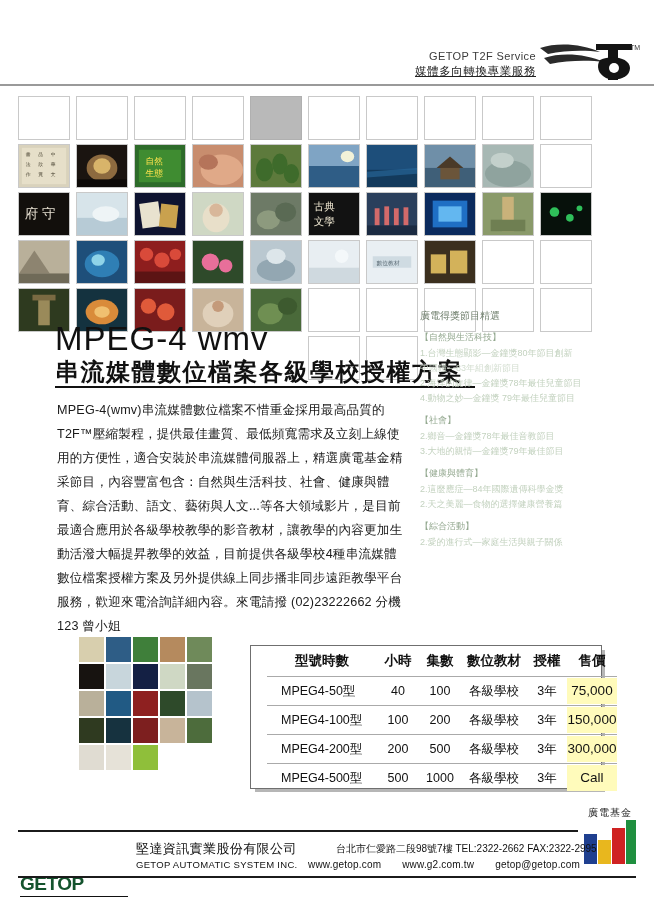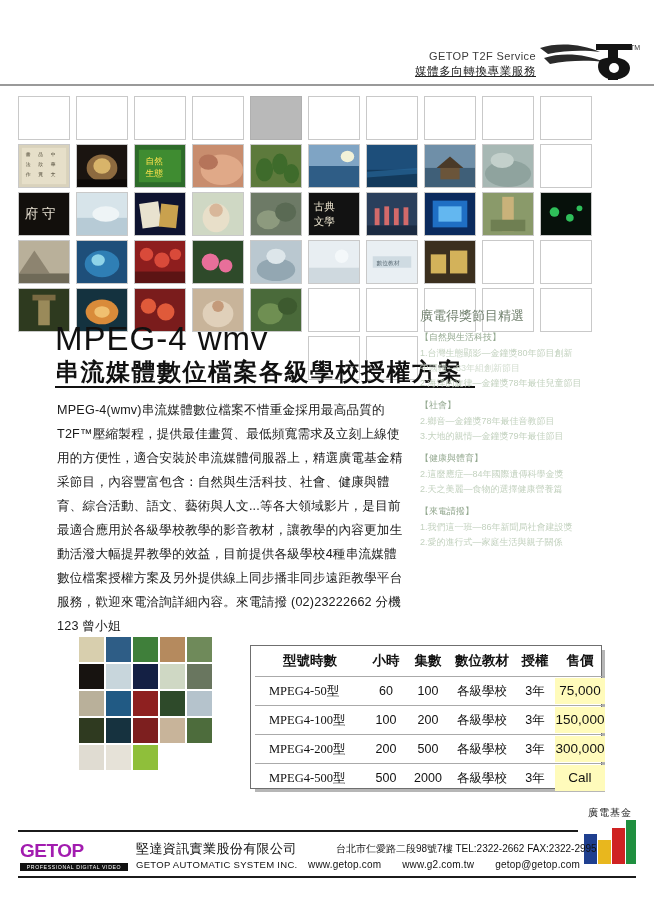--- a/index.html
+++ b/index.html
@@ -142,21 +142,21 @@
     position: absolute;
     left: 420px;
     top: 308px;
     width: 175px;
     font-size: 9px;
     line-height: 15px;
     color: #b9c9b4;
   }
   .awards .a-head {
     color: #6f7f6c;
-    font-size: 13px;
+    font-size: 10px;
     margin-bottom: 2px;
   }
   .awards .a-sec {
     color: #93a88f;
     margin-top: 7px;
     margin-bottom: 1px;
   }
   .awards .a-item { color: #c3d2bf; }
   .awards .a-item.dim { color: #d2ddcf; }
 
@@ -189,21 +189,21 @@
   .price-shadow {
     position: absolute;
     left: 255px;
     top: 650px;
     width: 350px;
     height: 142px;
     background: #b6b6b6;
   }
   table.price {
     position: absolute;
-    left: 4px;
+    left: 16px;
     top: 0;
     width: 350px;
     border-collapse: collapse;
     font-size: 12.5px;
   }
   table.price th, table.price td {
     padding: 0;
     height: 28px;
     text-align: center;
     color: #111;
@@ -212,21 +212,20 @@
   table.price thead th {
     font-size: 13.5px;
     height: 30px;
     font-weight: bold;
   }
   table.price tbody tr { border-top: 1px solid #aaaaaa; }
   table.price td.model {
     text-align: left;
     padding-left: 14px;
     font-size: 12.5px;
-    font-family: Liberation Serif, serif;
   }
   table.price td.price-val {
     font-size: 13.5px;
     color: #111;
   }
   .hl { background: #fffbbb; display: block; width: 100%; height: 26px; line-height: 26px; }
   .hl.call { color: #111; }
 
   
   .gd-label {
@@ -273,21 +272,22 @@
     position: absolute;
     left: 2px;
     top: 4px;
     width: 108px;
   }
   .getop-word {
     font-family: "Liberation Sans", sans-serif;
     font-weight: bold;
     font-size: 19px;
     letter-spacing: -0.5px;
-    color: #a21caf;
+    color: #14532d;
+    margin-top: 33px;
   }
   .getop-sub {
     margin-top: 1px;
     background: #111;
     color: #ffffff;
     font-size: 5.2px;
     letter-spacing: 0.6px;
     padding: 1px 2px;
     text-align: center;
     width: 104px;
@@ -642,31 +642,31 @@
     <p>MPEG-4(wmv)串流媒體數位檔案不惜重金採用最高品質的 T2F™壓縮製程，提供最佳畫質、最低頻寬需求及立刻上線使用的方便性，適合安裝於串流媒體伺服器上，精選廣電基金精采節目，內容豐富包含：自然與生活科技、社會、健康與體育、綜合活動、語文、藝術與人文...等各大領域影片，是目前最適合應用於各級學校教學的影音教材，讓教學的內容更加生動活潑大幅提昇教學的效益，目前提供各級學校4種串流媒體數位檔案授權方案及另外提供線上同步播非同步遠距教學平台服務，歡迎來電洽詢詳細內容。來電請撥 (02)23222662 分機 123 曾小姐</p>
   </div>
 
   <div class="awards">
     <div class="a-head">廣電得獎節目精選</div>
 
     <div class="a-sec">【自然與生活科技】</div>
     <div class="a-item">1.台灣生態顯影—金鐘獎80年節目創新</div>
     <div class="a-item dim">中國鐘—83年組創新節目</div>
     <div class="a-item">2.海洋的旋律—金鐘獎78年最佳兒童節目</div>
+    <div class="a-item">4.動物之妙—金鐘獎 79年最佳兒童節目</div>
 
     <div class="a-sec">【社會】</div>
     <div class="a-item">2.鄉音—金鐘獎78年最佳音教節目</div>
     <div class="a-item">3.大地的親情—金鐘獎79年最佳節目</div>
 
     <div class="a-sec">【健康與體育】</div>
     <div class="a-item">2.這麼應症—84年國際遺傳科學金獎</div>
     <div class="a-item">2.天之美麗—食物的選擇健康營養篇</div>
 
-    <div class="a-sec">【來電請撥】</div>
-    <div class="a-item">1.我們這一班—86年新聞局社會建設獎</div>
+    <div class="a-sec">【綜合活動】</div>
     <div class="a-item">2.愛的進行式—家庭生活與親子關係</div>
   </div>
 
   <div class="mosaic">
     <div class="m-cell" style="left:0px;  top:0px;  background:#d8cfae;"></div>
     <div class="m-cell" style="left:27px; top:0px;  background:#2e5d86;"></div>
     <div class="m-cell" style="left:54px; top:0px;  background:#3f7f3a;"></div>
     <div class="m-cell" style="left:81px; top:0px;  background:#b58a5e;"></div>
     <div class="m-cell" style="left:108px;top:0px;  background:#6f8a5a;"></div>
 
@@ -702,21 +702,21 @@
           <th style="width:42px">小時</th>
           <th style="width:42px">集數</th>
           <th style="width:66px">數位教材</th>
           <th style="width:40px">授權</th>
           <th style="width:50px">售價</th>
         </tr>
       </thead>
       <tbody>
         <tr>
           <td class="model">MPEG4-50型</td>
-          <td>60</td>
+          <td>40</td>
           <td>100</td>
           <td>各級學校</td>
           <td>3年</td>
           <td class="price-val">
               <span class="hl">75,000</span>
             </td>
         </tr>
         <tr>
           <td class="model">MPEG4-100型</td>
           <td>100</td>
@@ -733,21 +733,21 @@
           <td>500</td>
           <td>各級學校</td>
           <td>3年</td>
           <td class="price-val">
               <span class="hl">300,000</span>
             </td>
         </tr>
         <tr>
           <td class="model">MPEG4-500型</td>
           <td>500</td>
-          <td>2000</td>
+          <td>1000</td>
           <td>各級學校</td>
           <td>3年</td>
           <td class="price-val">
               <span class="hl call">Call</span>
             </td>
         </tr>
       </tbody>
     </table>
   </div>
 

